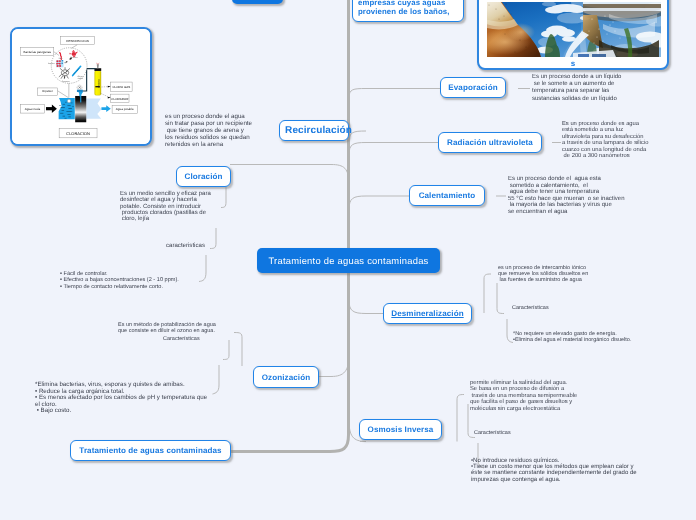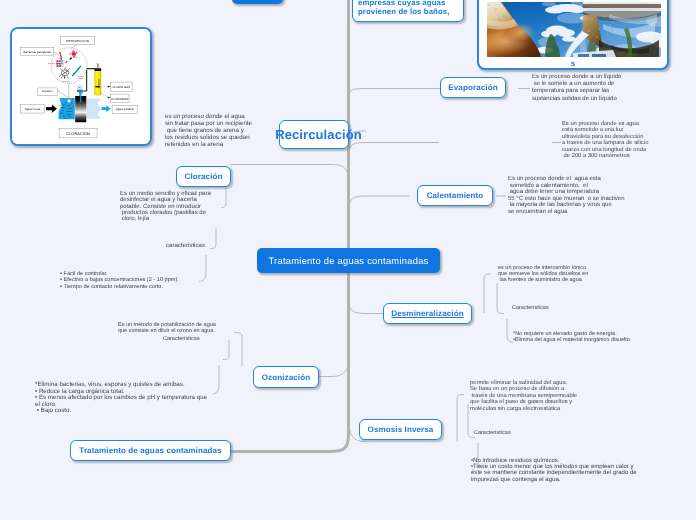--- a/index.html
+++ b/index.html
@@ -386,33 +386,36 @@
 </div>
 
 <div class="node nbox" style="left:352px;top:-24px;width:112px;height:46px;font-size:7.8px;
             align-items:flex-end;justify-content:flex-start;padding:0 0 4.5px 5px;">
   <span style="white-space:pre;line-height:8.6px;">empresas cuyas aguas
 provienen de los baños,</span>
 </div>
 
 <div class="node nblue" style="left:232px;top:-18px;width:51px;height:22px;font-size:8.05px;"></div>
 
-<div class="node nbox" style="left:279px;top:120px;width:70px;height:29px;font-size:13px;padding-left:9px;">
+<div class="node nbox" style="left:279px;top:120px;width:70px;height:21px;font-size:10px;padding-left:9px;">
   <span>Recirculación</span>
 </div>
 <div class="node nbox" style="left:176px;top:154px;width:55px;height:21px;font-size:8.05px;margin-top:12px;">
   <span>Cloración</span>
 </div>
 <div class="node nbox" style="left:253px;top:366px;width:66px;height:22px;font-size:8.05px;">
   <span>Ozonización</span>
 </div>
 <div class="node nbox" style="left:440px;top:77px;width:66px;height:21px;font-size:8.05px;">
   <span>Evaporación</span>
 </div>
-<div class="node nbox" style="left:409px;top:185px;width:76px;height:21px;font-size:8.05px;margin-left:8px;">
+<div class="node nbox" style="left:438px;top:132px;width:104px;height:21px;font-size:8.05px;">
+  <span>Radiación ultravioleta</span>
+</div>
+<div class="node nbox" style="left:409px;top:185px;width:76px;height:21px;font-size:8.05px;">
   <span>Calentamiento</span>
 </div>
 <div class="node nbox" style="left:383px;top:303px;width:89px;height:21px;font-size:8.05px;text-decoration:underline;">
   <span>Desmineralización</span>
 </div>
 <div class="node nbox" style="left:359px;top:419px;width:83px;height:21px;font-size:8.05px;">
   <span>Osmosis Inversa</span>
 </div>
 <div class="node nbox" style="left:70px;top:440px;width:161px;height:21px;font-size:8.05px;">
   <span>Tratamiento de aguas contaminadas</span>

